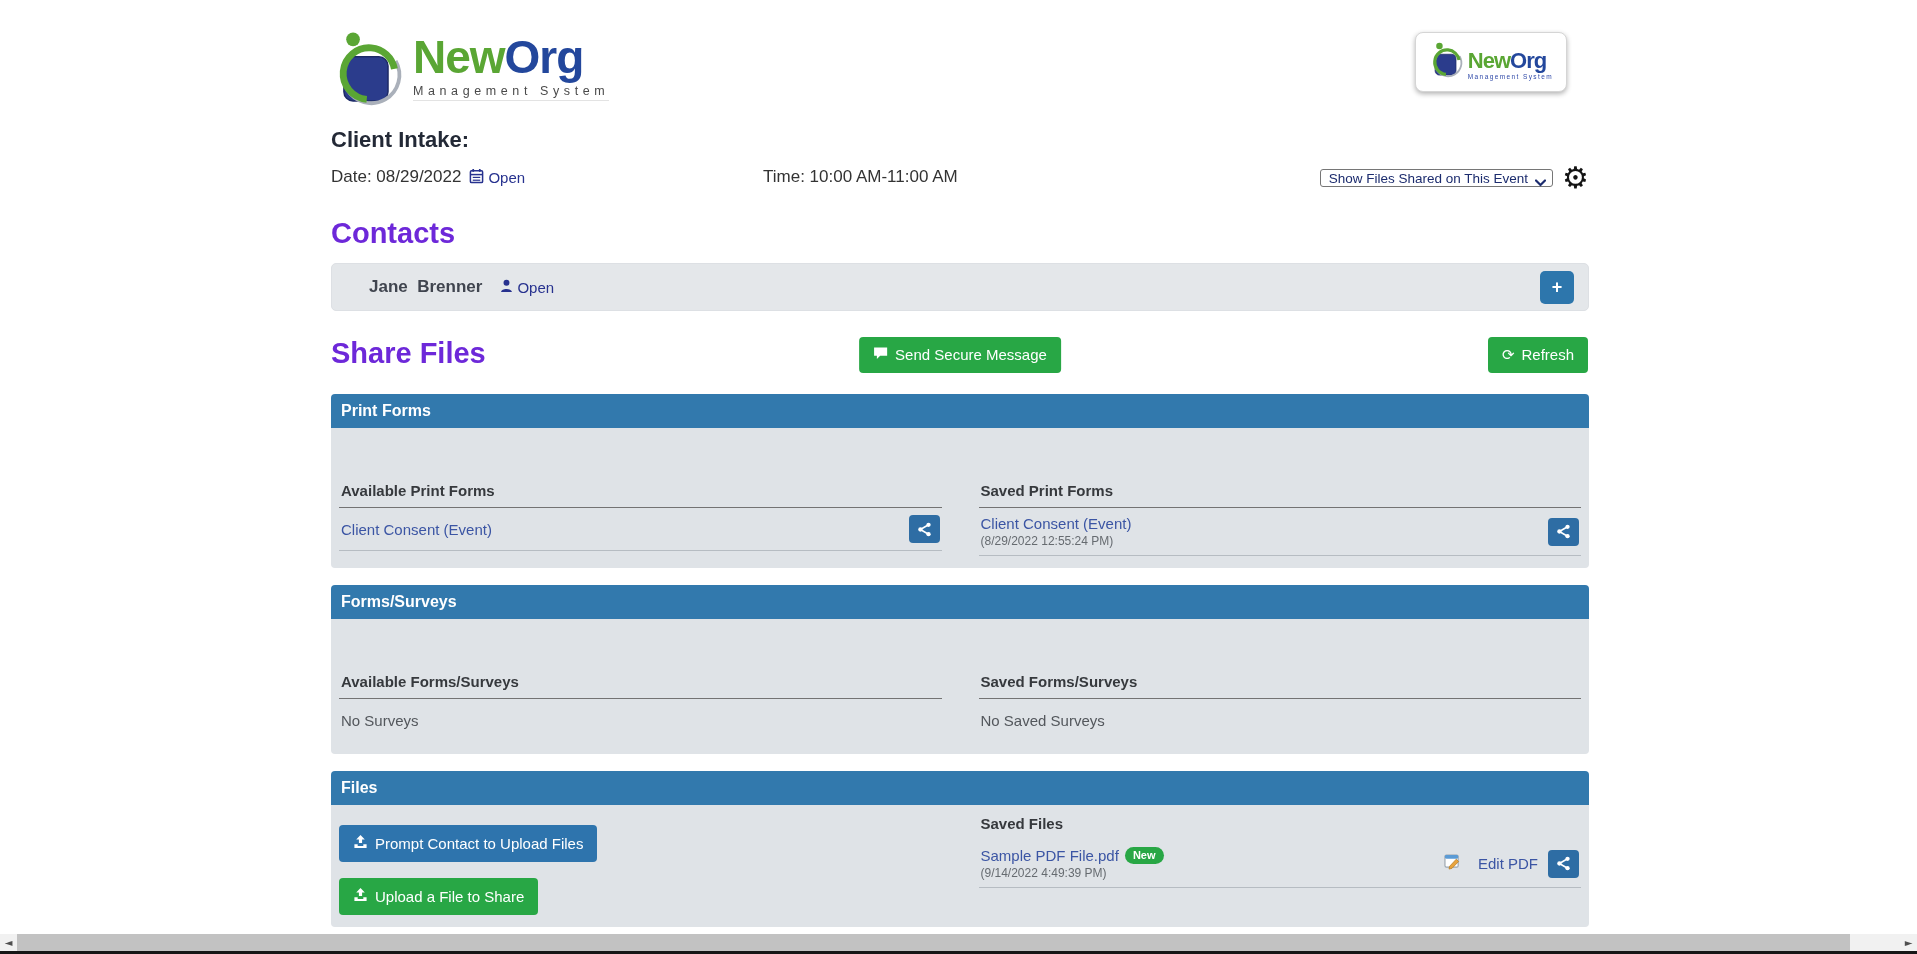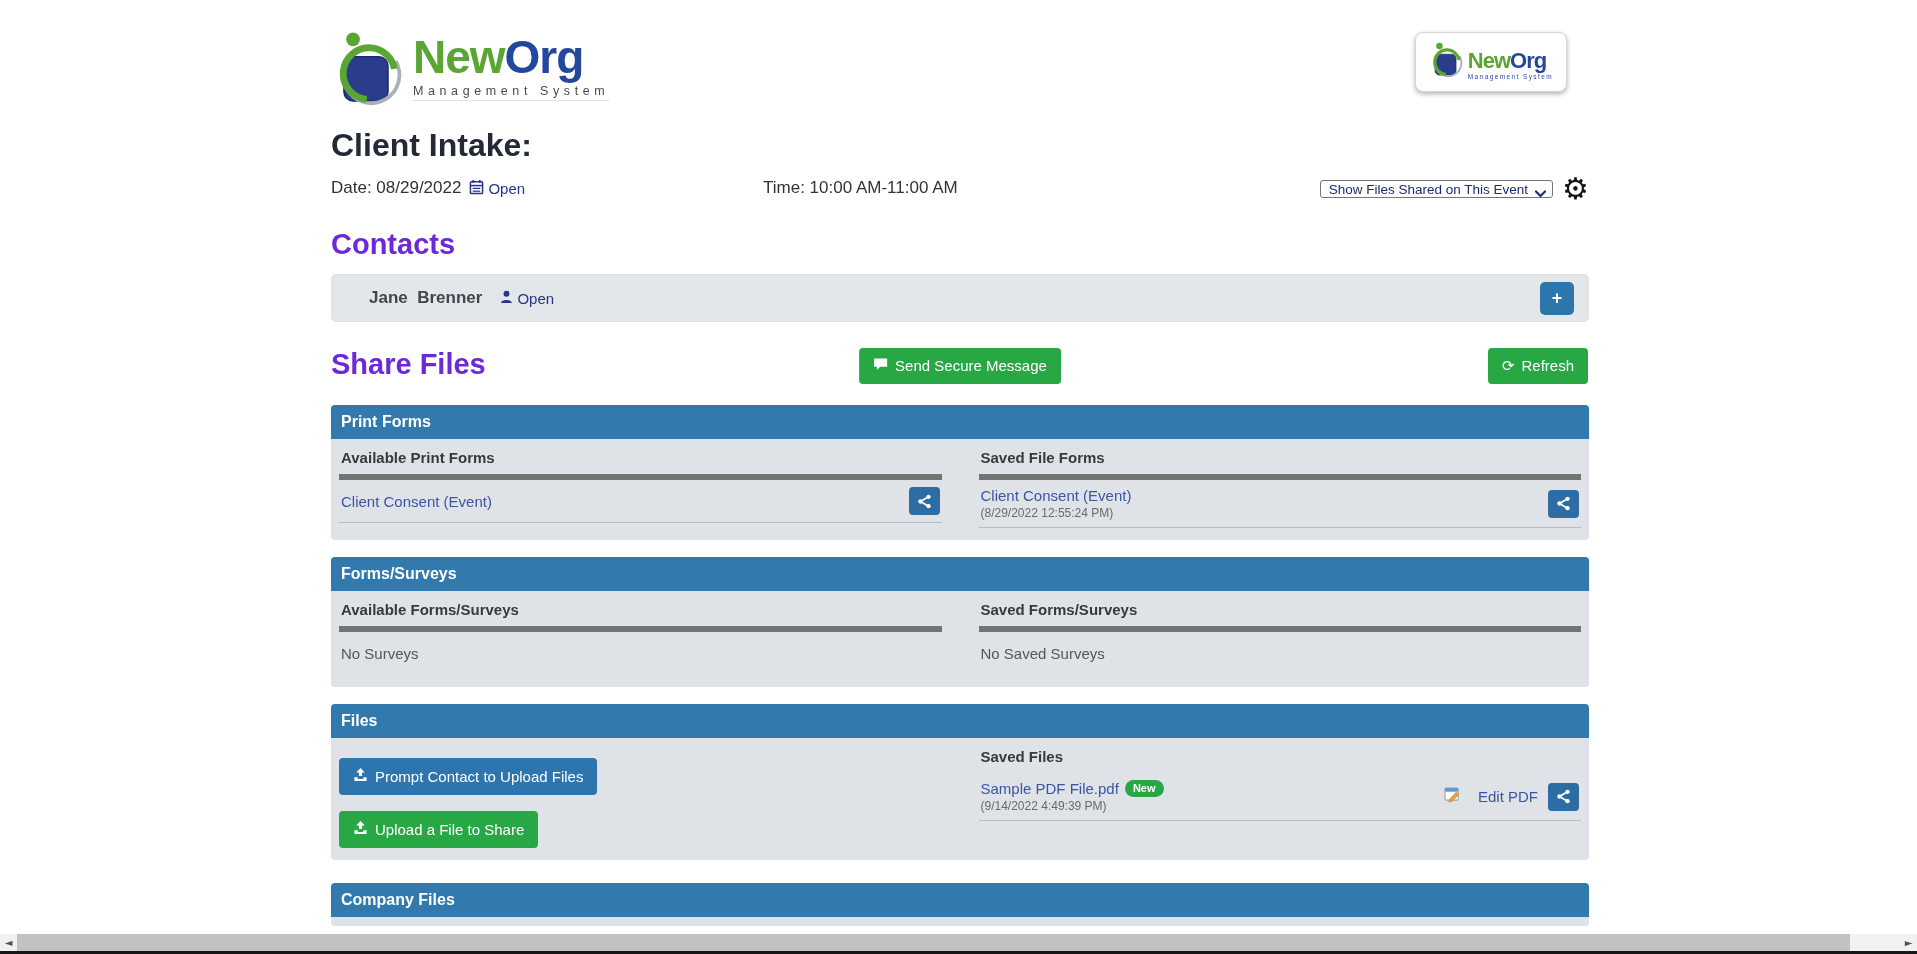--- a/index.html
+++ b/index.html
@@ -15,21 +15,21 @@
   .logo-name { font-size:46px; font-weight:700; letter-spacing:-1px; line-height:1; }
   .logo-name .n1 { color:#5aa634; }
   .logo-name .n2 { color:#23479c; }
   .logo-tag { font-size:12.5px; letter-spacing:4.6px; color:#4a4a4a; margin-top:4px; border-bottom:1px solid #e3e3e3; padding-bottom:2px; }
   .logo-box { margin-right:22px; margin-top:4px; background:#fff; border:1px solid #d5d5d5; border-radius:8px;
               box-shadow:0 2px 5px rgba(0,0,0,.3); padding:7px 13px; display:flex; align-items:center; gap:3px; }
   .logo-box .logo-name { font-size:22px; }
   .logo-box .logo-tag { font-size:6.5px; letter-spacing:1.4px; color:#2f49a8; border:none; margin-top:1px; padding:0; }
 
   
-  .page-title { font-size:32px; font-weight:700; color:#232936; margin-top:13px; }
+  .page-title { font-size:22px; font-weight:700; color:#232936; margin-top:13px; }
   .meta-row { position:relative; height:32px; margin-top:12px; }
   .date-group { position:absolute; left:0; top:2px; display:flex; align-items:center; gap:8px; font-size:17px; color:#333; }
   .open-link { display:inline-flex; align-items:center; gap:4px; font-size:15px; color:#27328f; text-decoration:none; cursor:pointer; }
   .time-label { position:absolute; left:432px; top:2px; font-size:17px; color:#333; }
   .filter-group { position:absolute; right:0; top:0; display:flex; align-items:center; gap:9px; }
   .select { position:relative; border:1px solid #767676; border-radius:3px; background:#fff; height:18px;
             display:flex; align-items:center; padding:0 24px 0 8px; font-size:13.5px; color:#1c2c6e; cursor:pointer; }
   .select svg { position:absolute; right:6px; top:9px; }
   .gear { font-family:"DejaVu Sans", sans-serif; font-size:30px; line-height:26px; color:#141414; cursor:pointer; }
 
@@ -54,21 +54,21 @@
   .refresh-btn { position:absolute; right:1px; top:0; }
   .glyph { font-family:"DejaVu Sans", sans-serif; }
 
   
   .panel { margin-top:17px; border-radius:4px; }
   .panel-header { background:#3279ad; color:#fff; font-size:16px; font-weight:700; padding:8px 10px;
                   border-radius:4px 4px 0 0; }
   .panel-body { background:#dfe3e7; border-radius:0 0 4px 4px; padding:0 8px 12px; display:flex; gap:37px; }
   .col { flex:1; min-width:0; }
   .col-header { font-size:15px; font-weight:700; color:#36393d; padding:10px 2px 8px; }
-  .col-header.rule { border-bottom:6px solid #737373; }
+  .col-header.rule { border-bottom:1px solid #737373;margin-top:44px; }
   .item-row { display:flex; align-items:center; padding:7px 2px; border-bottom:1px solid #b6bcc2; min-height:38px; }
   .item-link { color:#3b55a4; font-size:15px; text-decoration:none; cursor:pointer; }
   .stack { display:flex; flex-direction:column; gap:2px; }
   .timestamp { font-size:12px; color:#666b70; }
   .share-btn { margin-left:auto; width:31px; height:28px; background:#2e6da4; border:none; border-radius:4px;
                display:flex; align-items:center; justify-content:center; cursor:pointer; }
   .empty-text { font-size:15px; color:#53575c; padding:13px 2px; }
 
   
   .files-left { padding-top:20px; }
@@ -202,21 +202,21 @@
               <circle cx="12.3" cy="3" r="2.3" fill="#fff"></circle>
                 <circle cx="3.6" cy="8" r="2.3" fill="#fff"></circle>
                 <circle cx="12.3" cy="13" r="2.3" fill="#fff"></circle>
               <line x1="3.6" y1="8" x2="12.3" y2="3" stroke="#fff" stroke-width="1.7"></line>
               <line x1="3.6" y1="8" x2="12.3" y2="13" stroke="#fff" stroke-width="1.7"></line>
             </svg>
           </button>
         </div>
       </div>
       <div class="col">
-        <div class="col-header rule">Saved File Forms</div>
+        <div class="col-header rule">Saved Print Forms</div>
         <div class="item-row">
           <span class="stack">
             <a class="item-link">Client Consent (Event)</a>
             <span class="timestamp">(8/29/2022 12:55:24 PM)</span>
           </span>
           <button class="share-btn">
             <svg width="15" height="15" viewBox="0 0 16 16">
               <circle cx="12.3" cy="3" r="2.3" fill="#fff"></circle>
                 <circle cx="3.6" cy="8" r="2.3" fill="#fff"></circle>
                 <circle cx="12.3" cy="13" r="2.3" fill="#fff"></circle>

